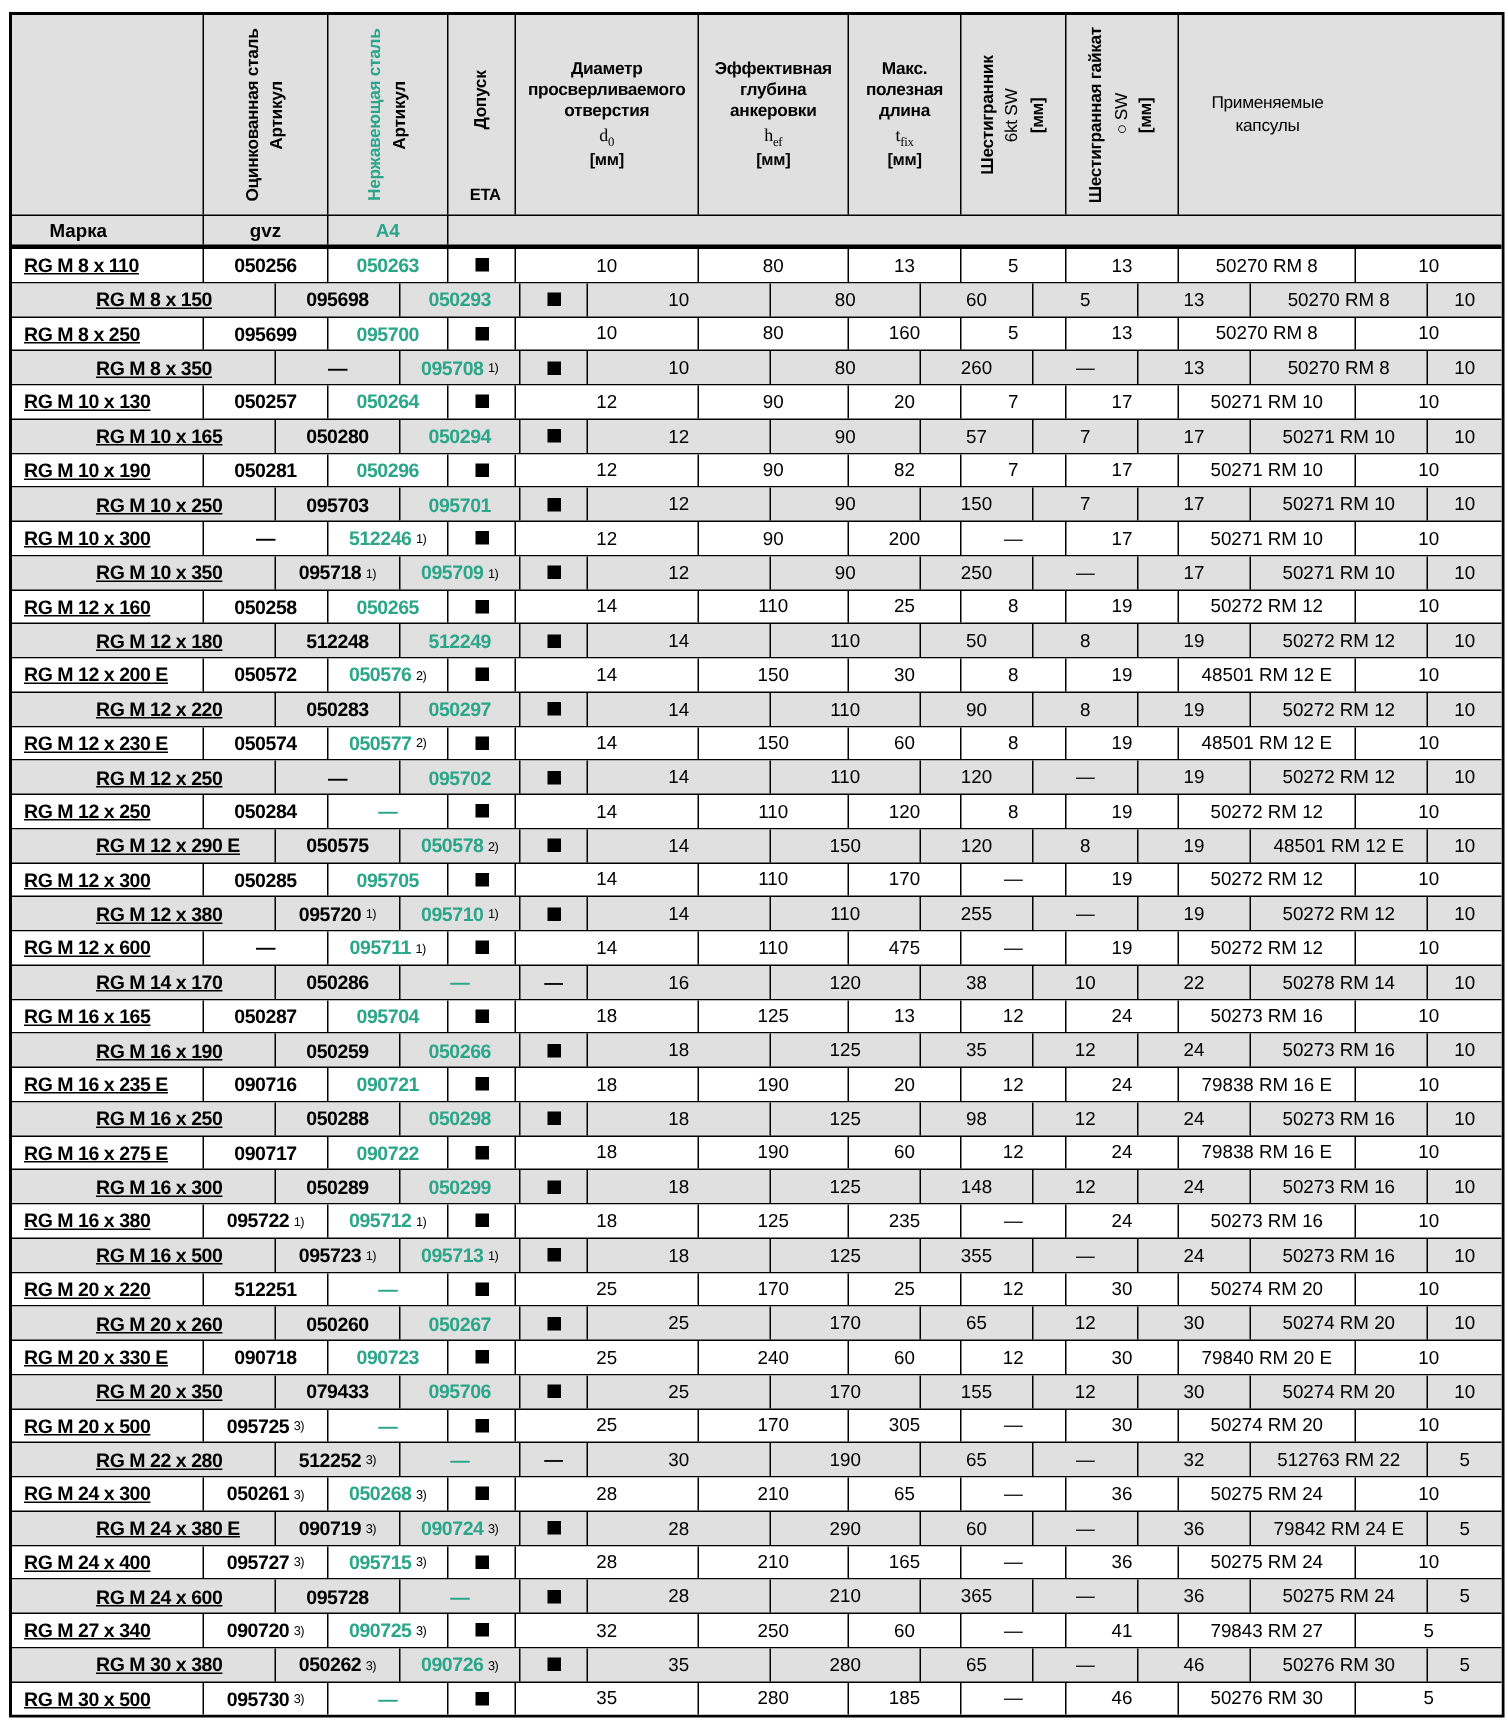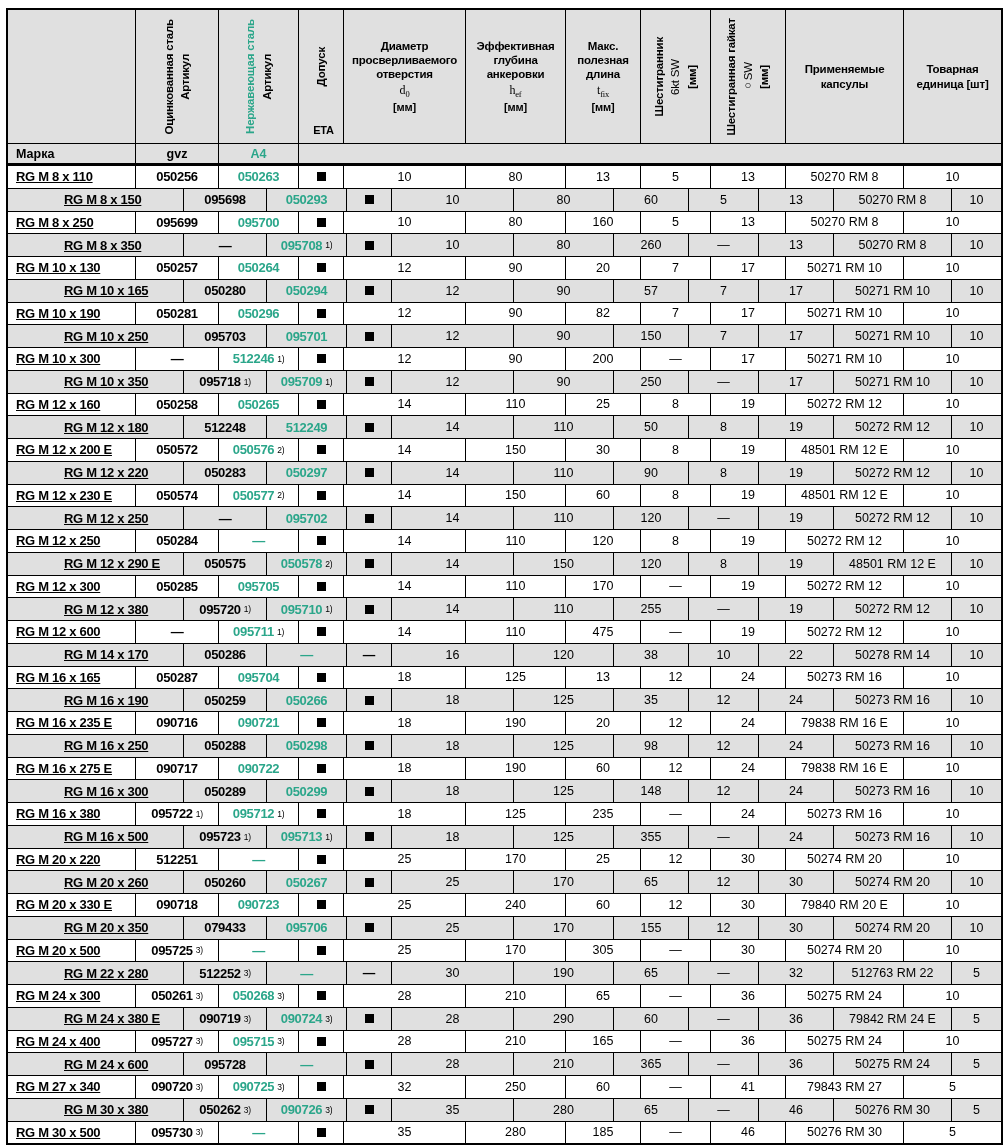--- a/index.html
+++ b/index.html
@@ -44,33 +44,33 @@
   }
   .reg { font-weight: normal; }
   .teal { color: #2ba68a; }
   .h-eta { flex-direction: column; justify-content: flex-end; align-items: stretch; }
   .h-eta .vmid { flex: 1; display: flex; align-items: center; justify-content: center; }
   .h-eta .eta-lbl { text-align: center; padding: 0 0 5px 5px; font-size: 11px; }
   .hstack { display: flex; flex-direction: column; align-items: center; gap: 1px; justify-content: flex-end; }
   .sym { font-weight: normal; font-size: 12px; font-family: Liberation Serif, serif; }
   .sym sub { font-size: 8.5px; }
   .unit-line { font-weight: bold; font-size: 11px; }
-  .cap-title { font-weight: bold; max-width: 92px; }
+  .cap-title { font-weight: normal; max-width: 92px; }
   .goods-title { max-width: 74px; }
   
   .h2row {
     height: 22px;
     display: grid;
     grid-template-columns: 128px 83px 80px 1fr;
     background: #e0e0e0;
     border-bottom: 3px solid #000;
     font-weight: bold; font-size: 12.5px;
   }
   .h2cell { border-right: 1px solid #000; display: flex; align-items: center; justify-content: center; }
-  .h2cell.left { justify-content: flex-start; padding-left: 8px; }
+  .h2cell.left { justify-content: flex-start; padding-left: 25px; }
   .h2cell.merged { border-right: none; }
   
   .tbody { flex: 1; display: flex; flex-direction: column; }
   .row {
     flex: 1;
     display: grid;
     grid-template-columns: 128px 83px 80px 45px 122px 100px 75px 70px 75px 118px 1fr;
     border-bottom: 1px solid #000;
     background: #fff;
   }
@@ -157,23 +157,20 @@
           <span class="vtext">Шестигранная гайкат</span>
           <span class="vtext reg">○SW</span>
           <span class="vtext">[мм]</span>
         </div>
       </div>
 
       <div class="hcell">
         <span class="cap-title">Применяемые капсулы</span>
       </div>
 
-      <div class="hcell">
-        <span class="goods-title">Товарная единица [шт]</span>
-      </div>
     </div>
 
     <div class="h2row">
       <div class="h2cell left">Марка</div>
       <div class="h2cell">gvz</div>
       <div class="h2cell teal">A4</div>
       <div class="h2cell merged"></div>
     </div>
 
     <div class="tbody">

